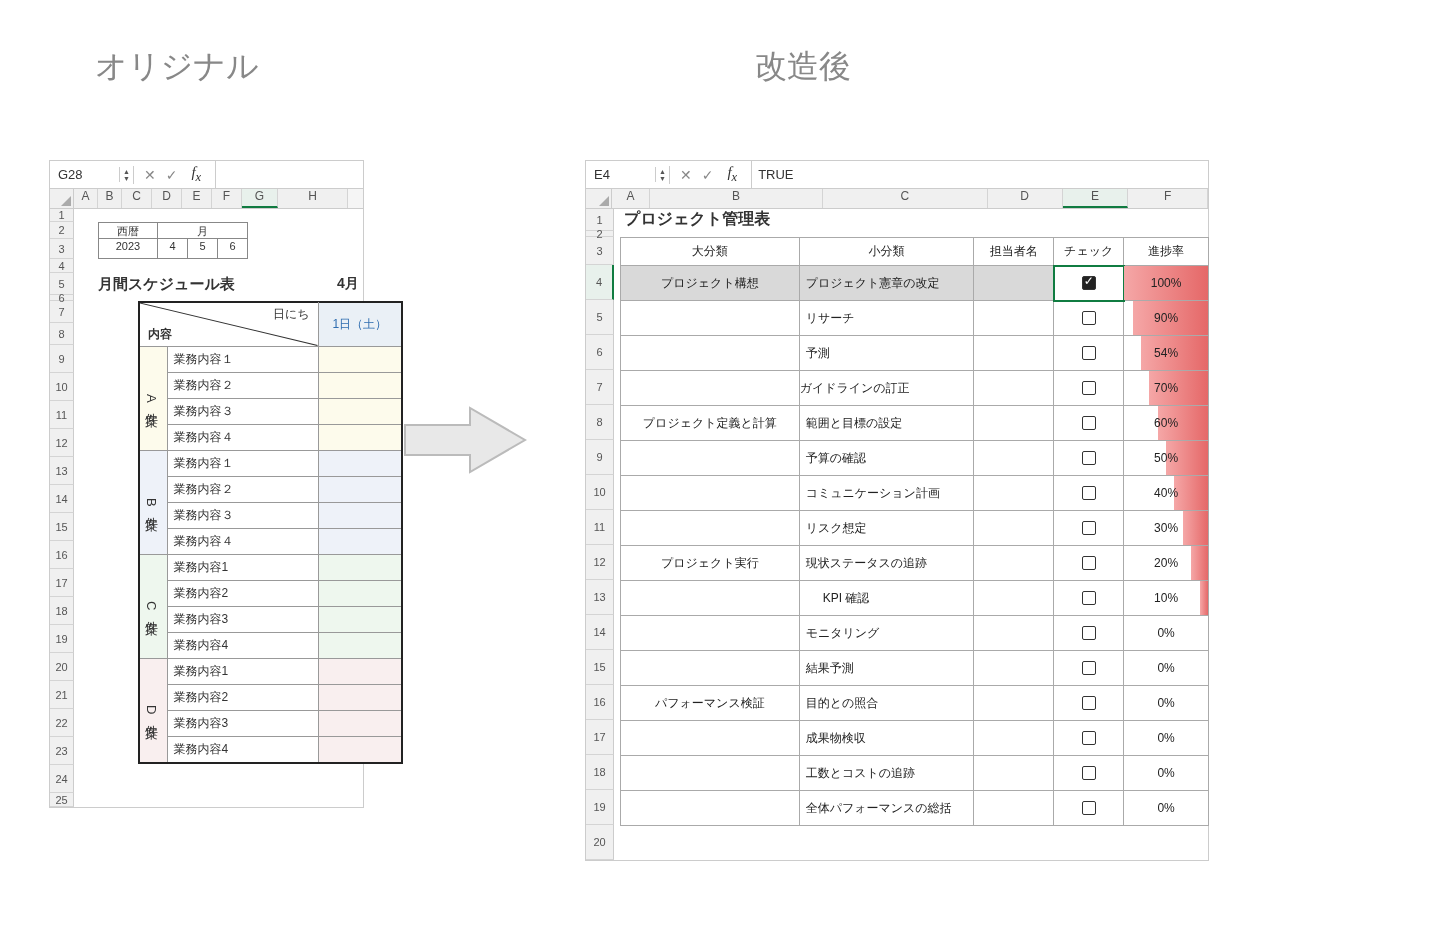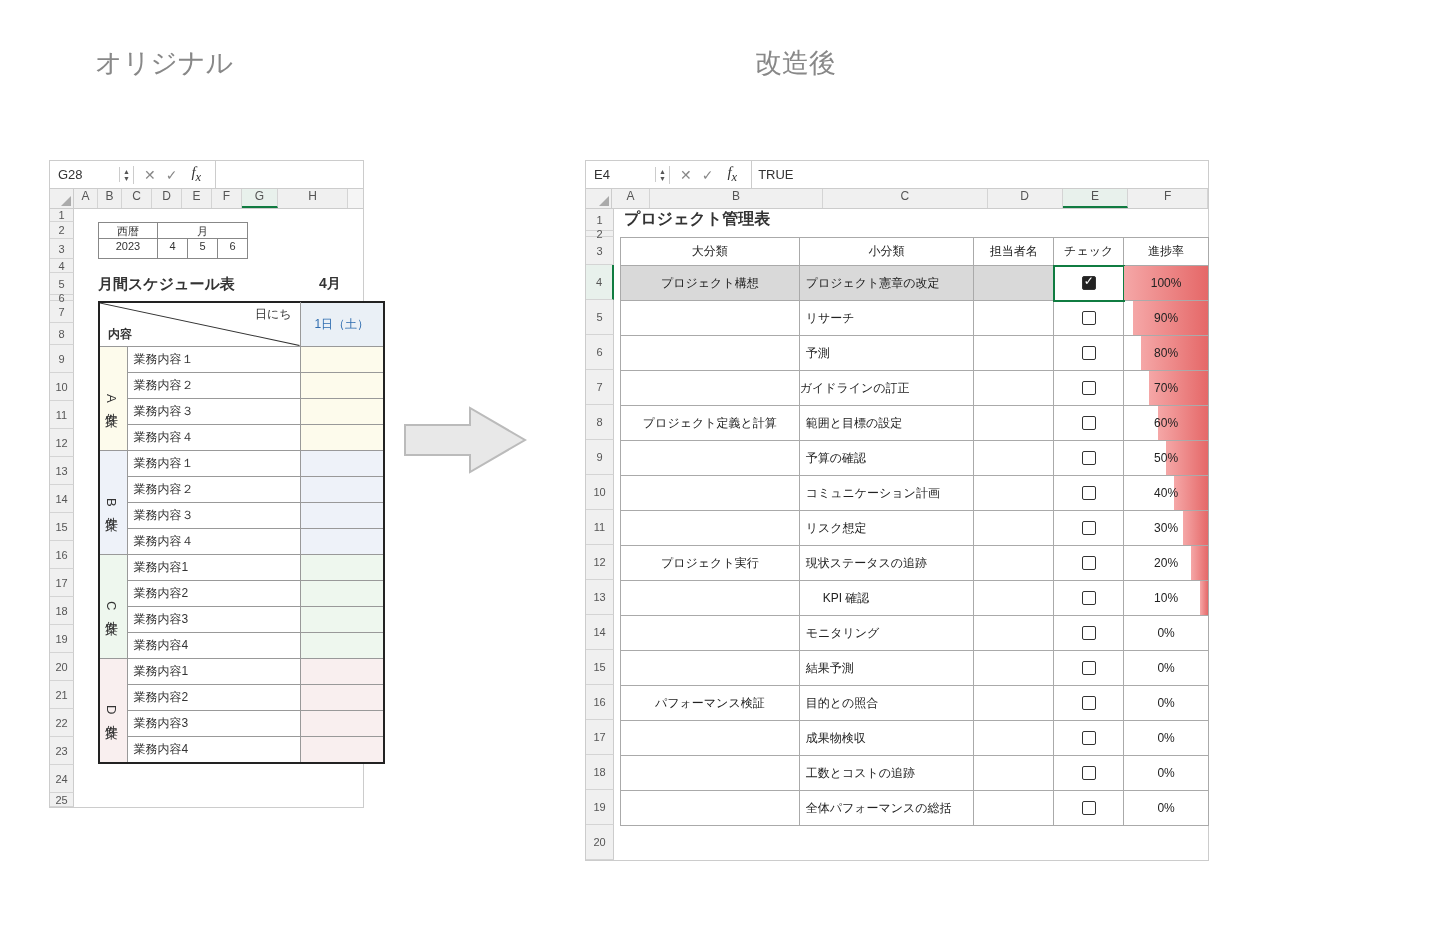--- a/index.html
+++ b/index.html
@@ -7,21 +7,21 @@
     font-family: "Meiryo", "Yu Gothic", sans-serif;
     background: #fff;
     width: 1442px;
     height: 942px;
     position: relative;
     font-size: 13px;
     color: #333;
   }
   .heading {
     position: absolute;
-    font-size: 27px;
+    font-size: 32px;
     color: #888;
     font-weight: 300;
   }
   .arrow {
     position: absolute;
     left: 400px;
     top: 400px;
     width: 130px;
     height: 80px;
   }
@@ -177,21 +177,21 @@
           <div class="mini-label" style="width:30px; border-top:none; border-left:none;">5</div>
           <div class="mini-label" style="width:30px; border-top:none; border-left:none;">6</div>
         </div>
         <div style="height:14px;"></div>
         <div style="height:22px; display:flex; align-items:center; padding-left:24px;">
           <div class="bold" style="font-size:15px; flex:1;">月間スケジュール表</div>
           <div class="bold" style="font-size:14px; width:66px;">4月</div>
         </div>
         <div style="height:6px;"></div>
         <div style="padding-left:24px;">
-          <table class="sched-table" style="border-collapse:collapse; width:287px;">
+          <table class="sched-table" style="border-collapse:collapse; width:265px;margin-left:40px;">
             <tbody>
               <tr>
                 <td rowspan="2" colspan="2" class="diag-cell" style="width:180px; height:44px;">
                   <svg preserveAspectRatio="none" viewBox="0 0 100 40">
                     <line x1="0" y1="0" x2="100" y2="40" stroke="#333" stroke-width="0.8"></line>
                   </svg>
                   <div style="position:absolute; top:3px; right:8px; font-size:12px;">日にち</div>
                   <div style="position:absolute; bottom:3px; left:8px; font-size:12px; font-weight:bold;">内容</div>
                 </td>
                 <td rowspan="2" style="width:84px; text-align:center; color:#2f6db0; background:#eaf0f6;">1日（土）</td>
@@ -358,21 +358,21 @@
                 <div class="progress-text">90%</div>
               </td>
             </tr>
             <tr>
               <td class="" style="text-align:center; padding:0 4px;"></td>
               <td class="" style="padding:0 6px;">予測</td>
               <td class=""></td>
               <td class="" style="text-align:center;"><span class="checkbox"></span></td>
               <td class="progress-cell">
                 <div class="progress-bar" style="width:80%;"></div>
-                <div class="progress-text">80%</div>
+                <div class="progress-text">54%</div>
               </td>
             </tr>
             <tr>
               <td class="" style="text-align:center; padding:0 4px;"></td>
               <td class="" style="padding:0 0;">ガイドラインの訂正</td>
               <td class=""></td>
               <td class="" style="text-align:center;"><span class="checkbox"></span></td>
               <td class="progress-cell">
                 <div class="progress-bar" style="width:70%;"></div>
                 <div class="progress-text">70%</div>

